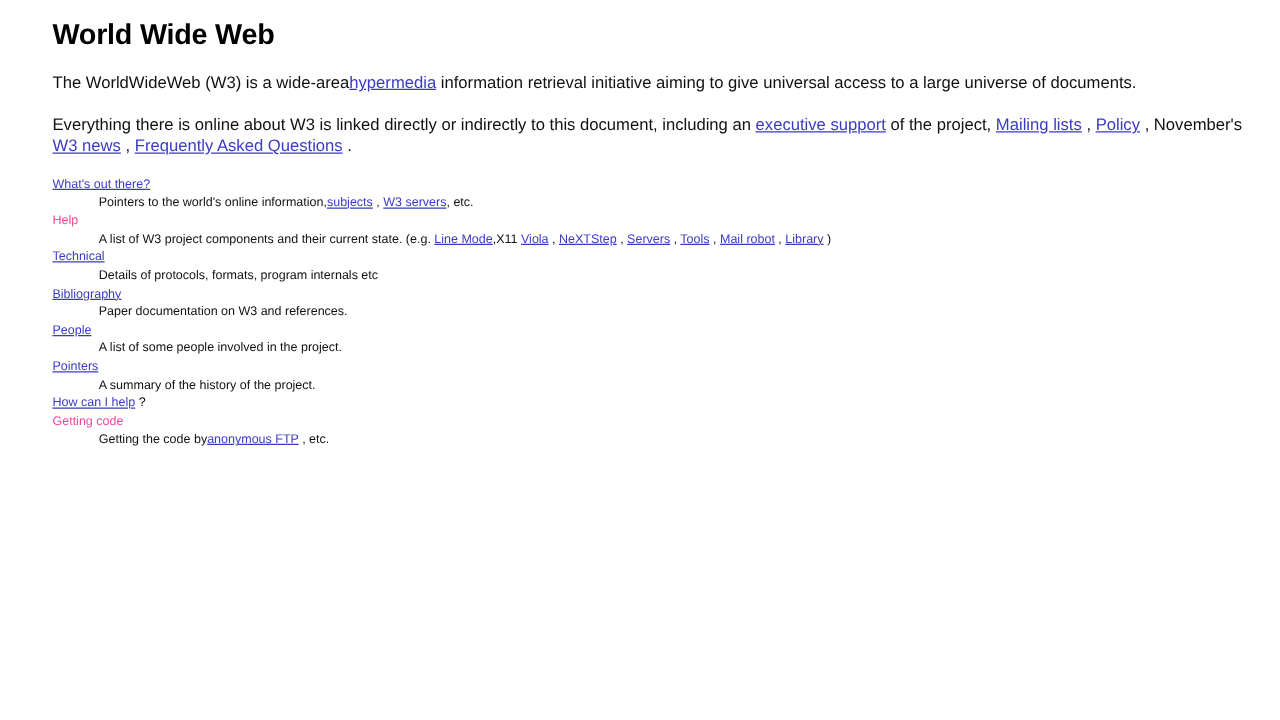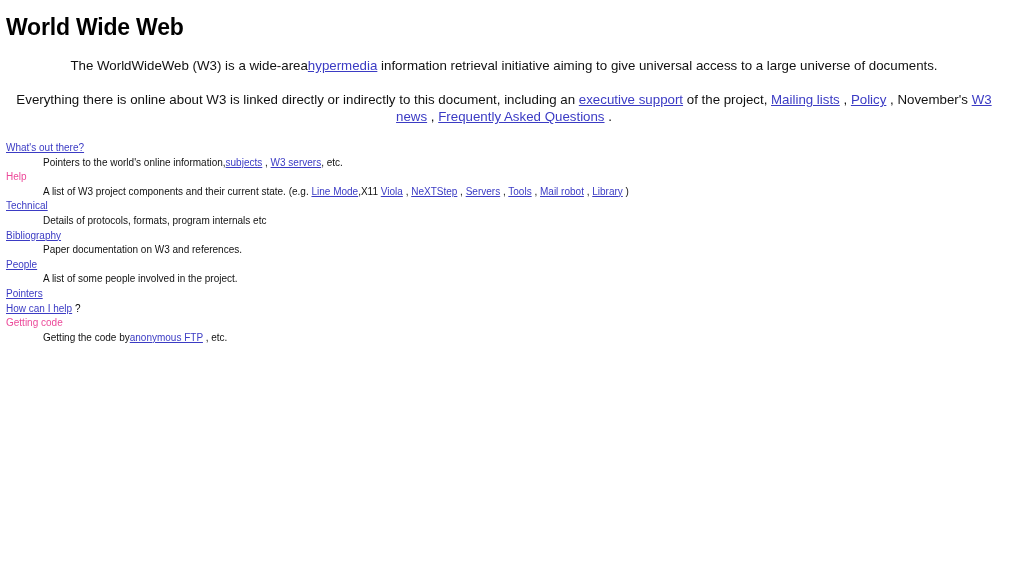--- a/index.html
+++ b/index.html
@@ -12,37 +12,37 @@
     height: 576px;
     overflow: hidden;
     font-family: "Liberation Sans", sans-serif;
     color: #000000;
     -webkit-font-smoothing: antialiased;
   }
 
   .page {
     padding: 8px 22px 0 6px;
     box-sizing: border-box;
+    margin-left: 36px;
   }
 
   h1.page-title {
     font-size: 23px;
     font-weight: bold;
     line-height: 26px;
     margin: 6px 0 0 0;
     letter-spacing: -0.2px;
     color: #000000;
   }
 
   p.para {
     font-size: 13.3px;
     line-height: 17px;
     margin: 17px 0 0 0;
     color: #111111;
-    text-align: center;
   }
 
   dl.w3-list {
     margin: 16px 0 0 0;
     font-size: 10px;
     line-height: 14.6px;
   }
 
   dl.w3-list dt {
     margin: 0;
@@ -116,20 +116,21 @@
     <dt><a href="#">Technical</a></dt>
     <dd><span>Details of protocols, formats, program internals etc</span></dd>
 
     <dt><a href="#">Bibliography</a></dt>
     <dd><span>Paper documentation on W3 and references.</span></dd>
 
     <dt><a href="#">People</a></dt>
     <dd><span>A list of some people involved in the project.</span></dd>
 
     <dt><a href="#">Pointers</a></dt>
+    <dd><span>A summary of the history of the project.</span></dd>
 
     <dt><a href="#">How can I help</a> <span>?</span></dt>
 
     <dt><a href="#" class="lnk-plain">Getting code</a></dt>
     <dd><span>Getting the code by</span><a href="#">anonymous FTP</a>
       <span>, etc.</span></dd>
 
   </dl>
 
 </div>

